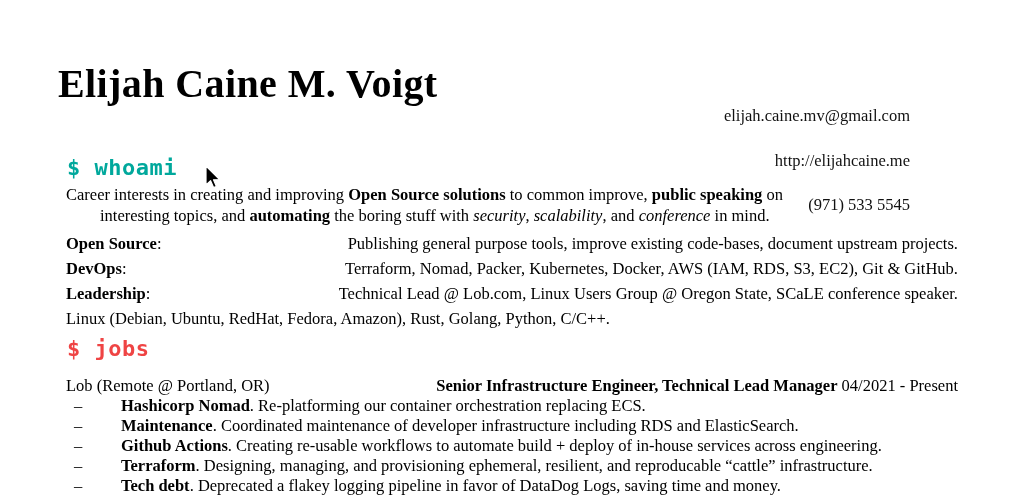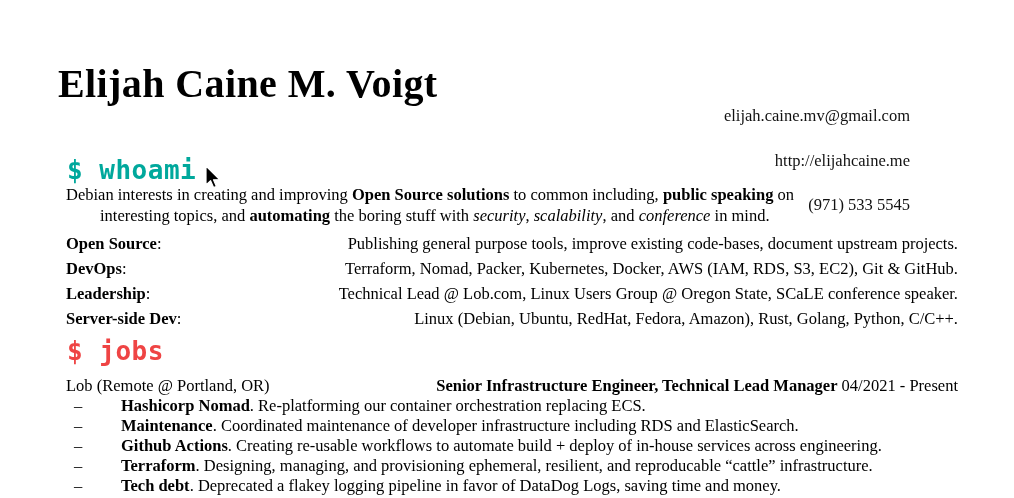--- a/index.html
+++ b/index.html
@@ -50,21 +50,21 @@
     line-height: 20.5px;
     color: #111;
   }
   .contact div { white-space: nowrap; margin-top: 24px; }
 
   
   .section-head {
     position: absolute;
     left: 67px;
     font-family: "DejaVu Sans Mono", "Liberation Mono", monospace;
-    font-size: 26px;
+    font-size: 22px;
     font-weight: bold;
     letter-spacing: 0.5px;
     white-space: pre;
   }
 
   .intro {
     position: absolute;
     left: 66px;
     top: 184px;
     width: 892px;
@@ -156,39 +156,38 @@
     <div class="contact">
       <div>elijah.caine.mv@gmail.com</div>
       <div>http://elijahcaine.me</div>
       <div>(971) 533 5545</div>
     </div>
   </div>
 
   <div class="section-head" style="top: 155px; color: rgb(0, 168, 156);">$ whoami</div>
 
   <div class="intro">
-    <span class="l1"><span>Debian interests in creating and improving </span><span style="font-weight: bold;">Open Source solutions</span><span> to common including, </span><span style="font-weight: bold;">public speaking</span><span> on</span></span>
+    <span class="l1"><span>Career interests in creating and improving </span><span style="font-weight: bold;">Open Source solutions</span><span> to common improve, </span><span style="font-weight: bold;">public speaking</span><span> on</span></span>
     <span class="l2"><span>interesting topics, and </span><span style="font-weight: bold;">automating</span><span> the boring stuff with </span><span style="font-style: italic;">security</span><span>, </span><span style="font-style: italic;">scalability</span><span>, and </span><span style="font-style: italic;">conference</span><span> in mind.</span></span>
   </div>
 
   <div class="skills">
       <div class="skill-row">
         <span class="skill-label">Open Source<span class="colon">:</span></span>
         <span class="skill-value">Publishing general purpose tools, improve existing code-bases, document upstream projects.</span>
       </div>
       <div class="skill-row">
         <span class="skill-label">DevOps<span class="colon">:</span></span>
         <span class="skill-value">Terraform, Nomad, Packer, Kubernetes, Docker, AWS (IAM, RDS, S3, EC2), Git &amp; GitHub.</span>
       </div>
       <div class="skill-row">
         <span class="skill-label">Leadership<span class="colon">:</span></span>
         <span class="skill-value">Technical Lead @ Lob.com, Linux Users Group @ Oregon State, SCaLE conference speaker.</span>
       </div>
       <div class="skill-row">
-        <span class="skill-label">Server-side Dev<span class="colon">:</span></span>
         <span class="skill-value">Linux (Debian, Ubuntu, RedHat, Fedora, Amazon), Rust, Golang, Python, C/C++.</span>
       </div>
     </div>
 
   <div class="section-head" style="top: 336px; color: #ef4444;">$ jobs</div>
 
   <div class="jobs">
       <div>
         <div class="job-head">
           <span class="job-left"><span class="job-company">Lob</span><span> (Remote @ Portland, OR)</span></span>

